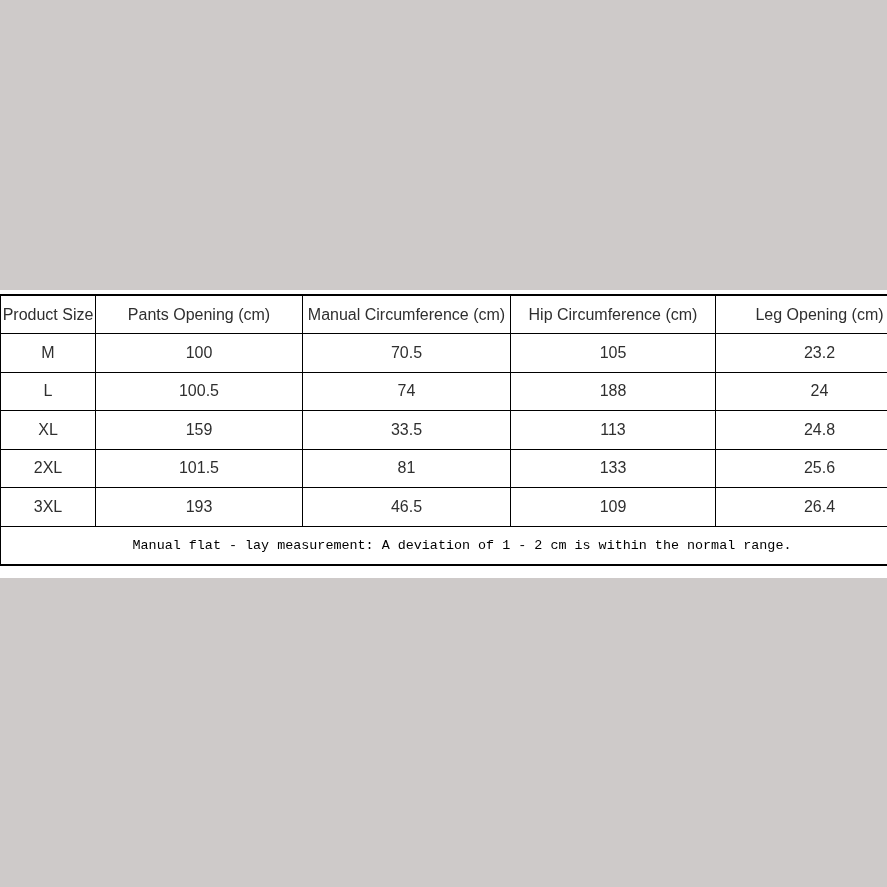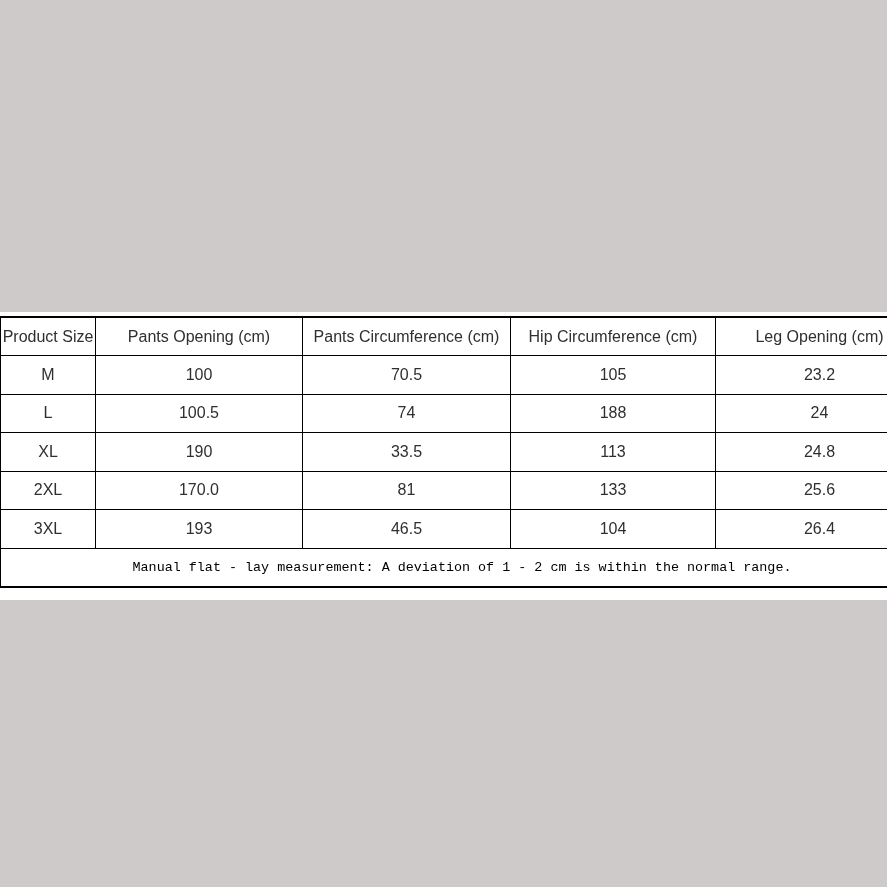--- a/index.html
+++ b/index.html
@@ -18,21 +18,21 @@
   }
   .canvas {
     position: relative;
     width: 887px;
     height: 887px;
     overflow: hidden;
     background: var(--color-background);
   }
   .table-band {
     position: absolute;
-    top: 312px;
+    top: 290px;
     left: 0;
     width: 100%;
     height: 288px;
     background: var(--color-table_background);
   }
   table.size-chart {
     position: absolute;
     top: 4px;
     left: 0;
     width: 923px;
@@ -76,21 +76,21 @@
         <col class="c1">
           <col class="c2">
           <col class="c3">
           <col class="c4">
           <col class="c5">
       </colgroup>
       <thead>
         <tr>
           <th>Product Size</th>
           <th>Pants Opening (cm)</th>
-          <th>Pants Circumference (cm)</th>
+          <th>Manual Circumference (cm)</th>
           <th>Hip Circumference (cm)</th>
           <th>Leg Opening (cm)</th>
         </tr>
       </thead>
       <tbody>
         <tr>
           <td>M</td>
           <td>100</td>
           <td>70.5</td>
           <td>105</td>
@@ -98,37 +98,37 @@
         </tr>
         <tr>
           <td>L</td>
           <td>100.5</td>
           <td>74</td>
           <td>188</td>
           <td>24</td>
         </tr>
         <tr>
           <td>XL</td>
-          <td>190</td>
+          <td>159</td>
           <td>33.5</td>
           <td>113</td>
           <td>24.8</td>
         </tr>
         <tr>
           <td>2XL</td>
-          <td>170.0</td>
+          <td>101.5</td>
           <td>81</td>
           <td>133</td>
           <td>25.6</td>
         </tr>
         <tr>
           <td>3XL</td>
           <td>193</td>
           <td>46.5</td>
-          <td>104</td>
+          <td>109</td>
           <td>26.4</td>
         </tr>
       </tbody>
       <tfoot>
         <tr>
           <td colspan="5">Manual flat - lay measurement: A deviation of 1 - 2 cm is within the normal range.</td>
         </tr>
       </tfoot>
     </table>
   </div>

